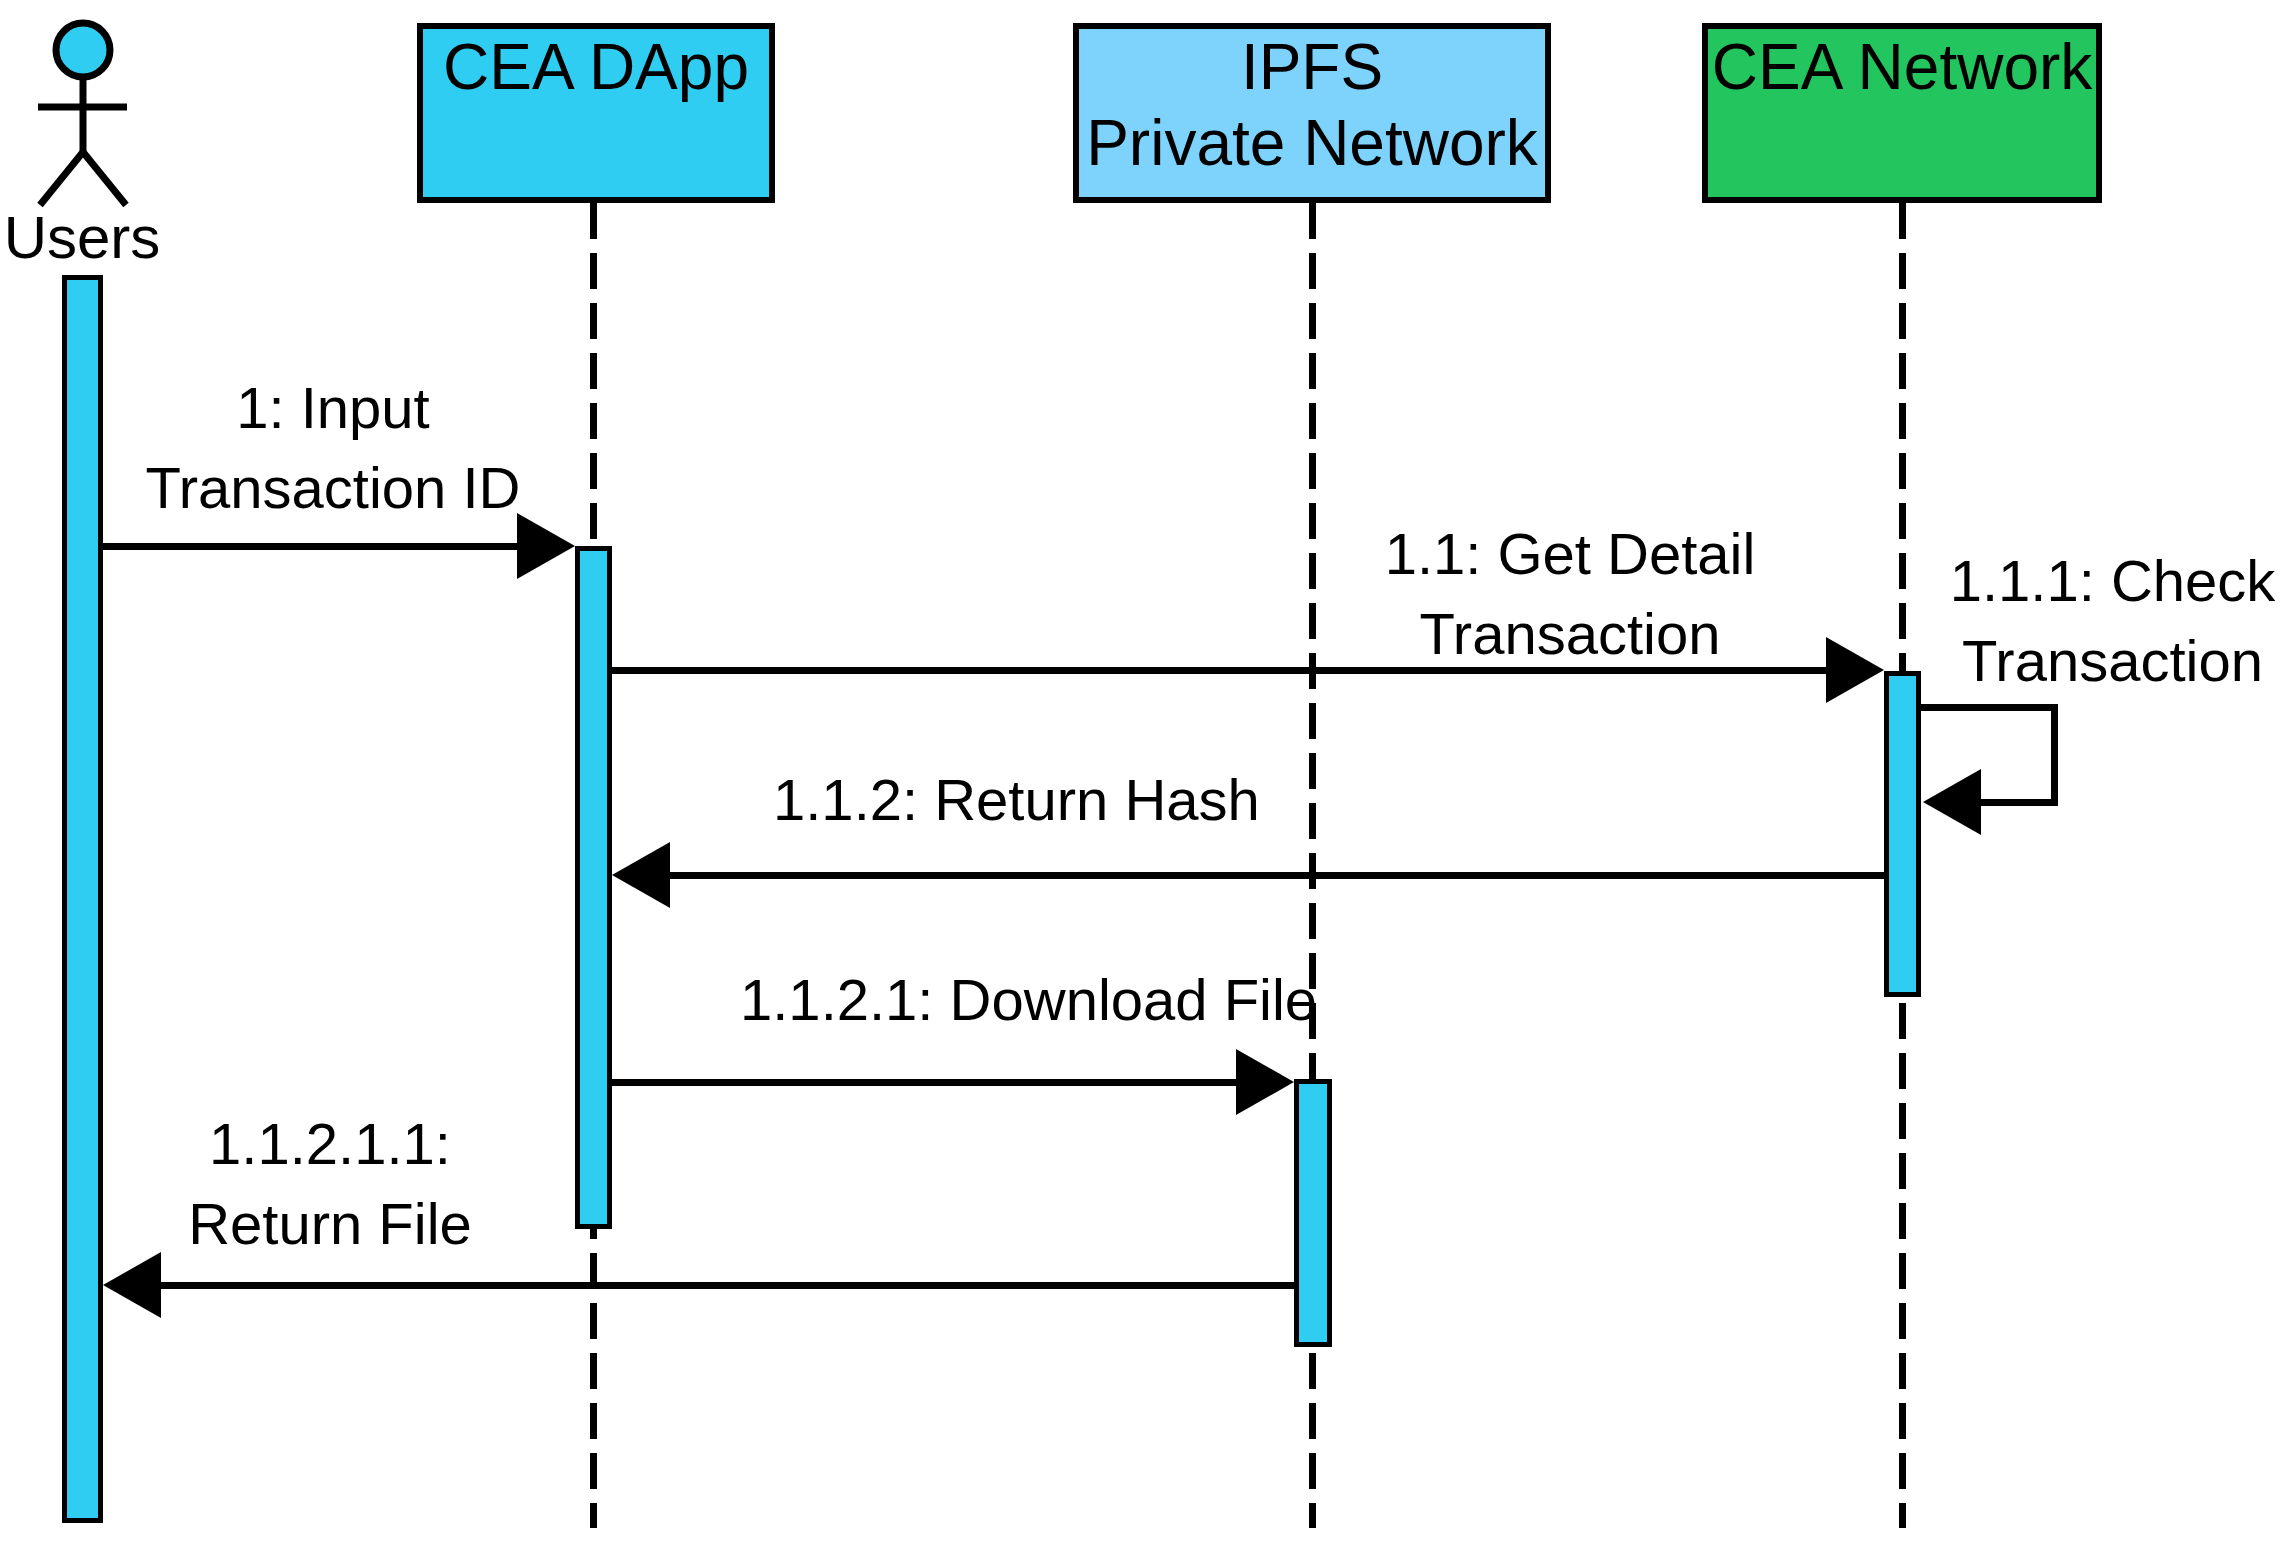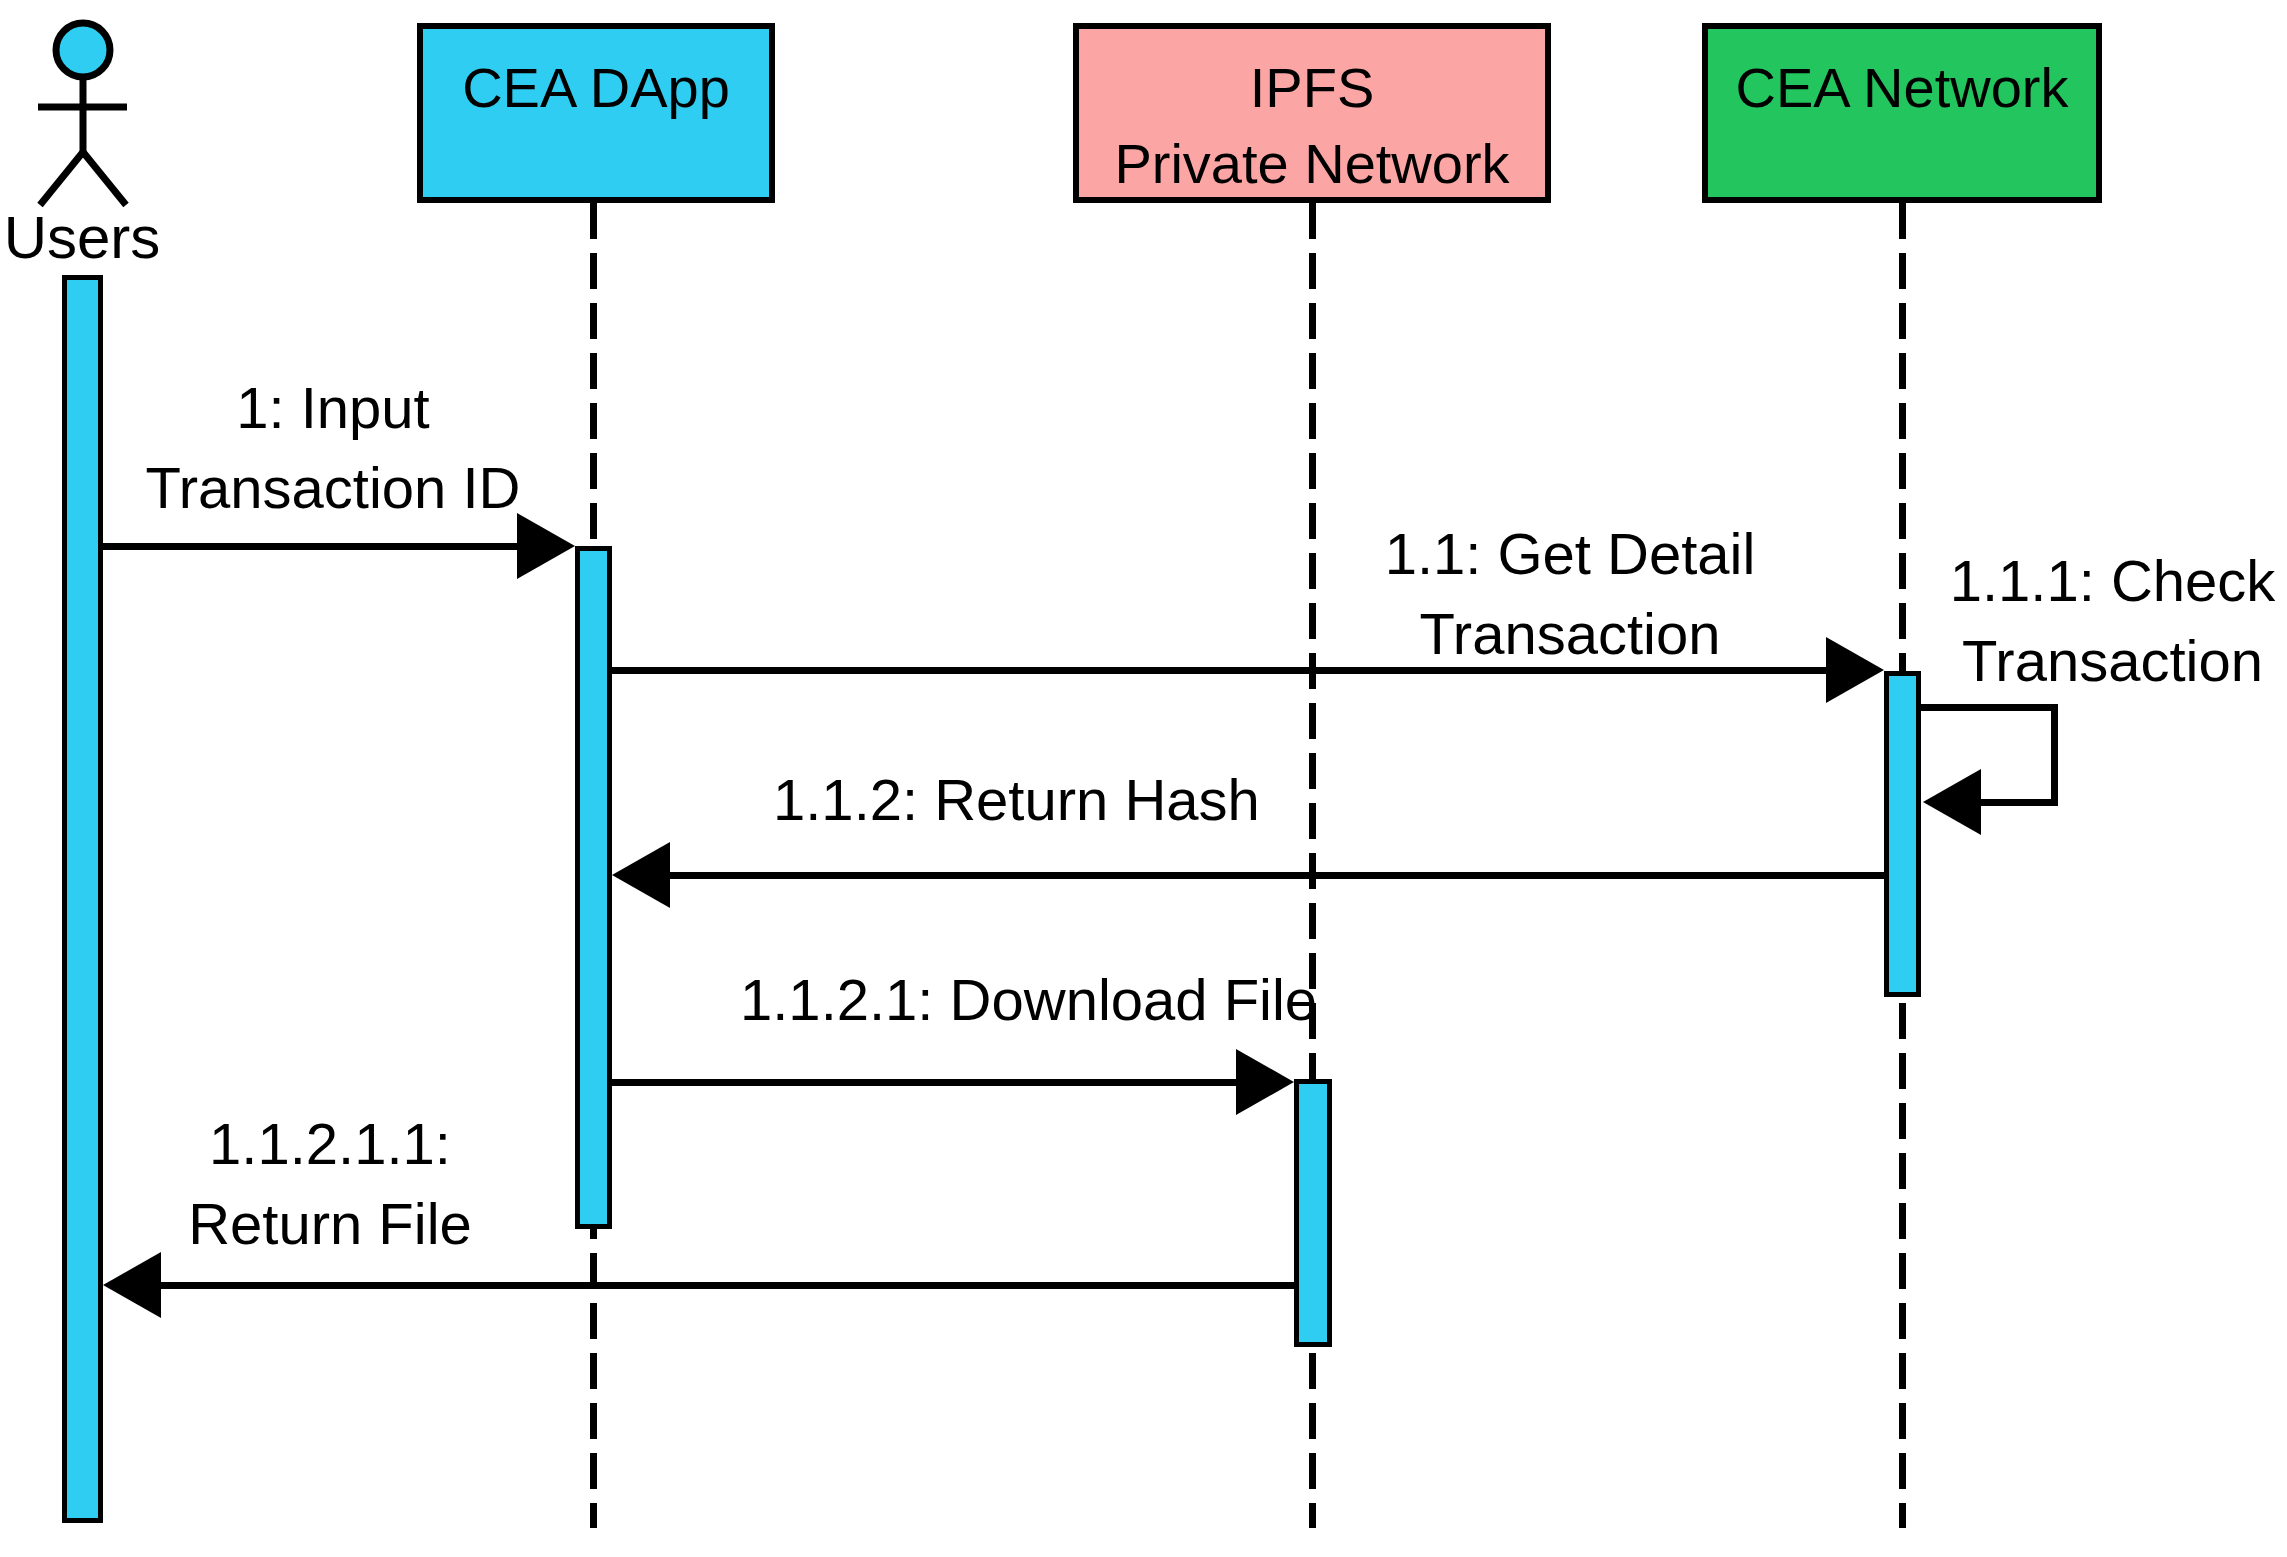--- a/index.html
+++ b/index.html
@@ -11,23 +11,23 @@
     font-family:"Liberation Sans", sans-serif;
     color:#000;
     overflow:hidden;
   }
   
   .pbox{
     position:absolute;
     border:6px solid #000;
     box-sizing:border-box;
     text-align:center;
-    font-size:56px;
+    font-size:64px;
     line-height:76px;
-    padding-top:21px;
+    padding-top:0;
     z-index:2;
   }
   
   .lifeline{
     position:absolute;
     width:7px;
     top:203px;
     height:1325px;
     background:repeating-linear-gradient(to bottom,#000 0 36px,transparent 36px 50px);
     z-index:1;
@@ -85,21 +85,21 @@
     <line x1="50" y1="67" x2="50" y2="142" stroke="#000" stroke-width="7"></line>
     <line x1="5" y1="97" x2="94" y2="97" stroke="#000" stroke-width="7"></line>
     <line x1="50" y1="142" x2="7" y2="195" stroke="#000" stroke-width="7"></line>
     <line x1="50" y1="142" x2="93" y2="195" stroke="#000" stroke-width="7"></line>
   </svg>
   <div class="actor-label">Users</div>
 
   <div class="pbox accent-fill" style="left: 417px; top: 23px; width: 358px; height: 180px; background: rgb(47, 205, 241);">
     <div>CEA DApp</div>
   </div>
-  <div class="pbox accent-fill" style="left: 1073px; top: 23px; width: 478px; height: 180px; background: #fca5a5;">
+  <div class="pbox accent-fill" style="left: 1073px; top: 23px; width: 478px; height: 180px; background: #7dd3fc;">
     <div>IPFS</div>
     <div>Private Network</div>
   </div>
   <div class="pbox accent-fill" style="left: 1702px; top: 23px; width: 400px; height: 180px; background: #22c55e;">
     <div>CEA Network</div>
   </div>
 
   <div class="lifeline" style="left:590px;"></div>
   <div class="lifeline" style="left:1309px;"></div>
   <div class="lifeline" style="left:1899px;"></div>

